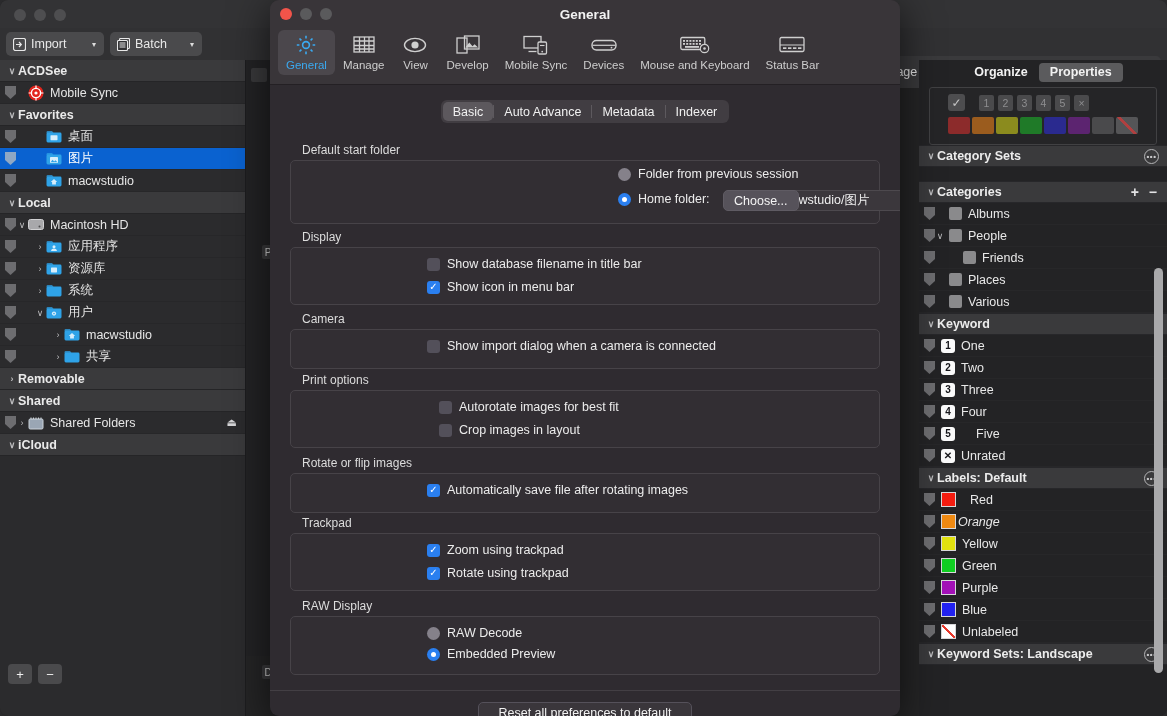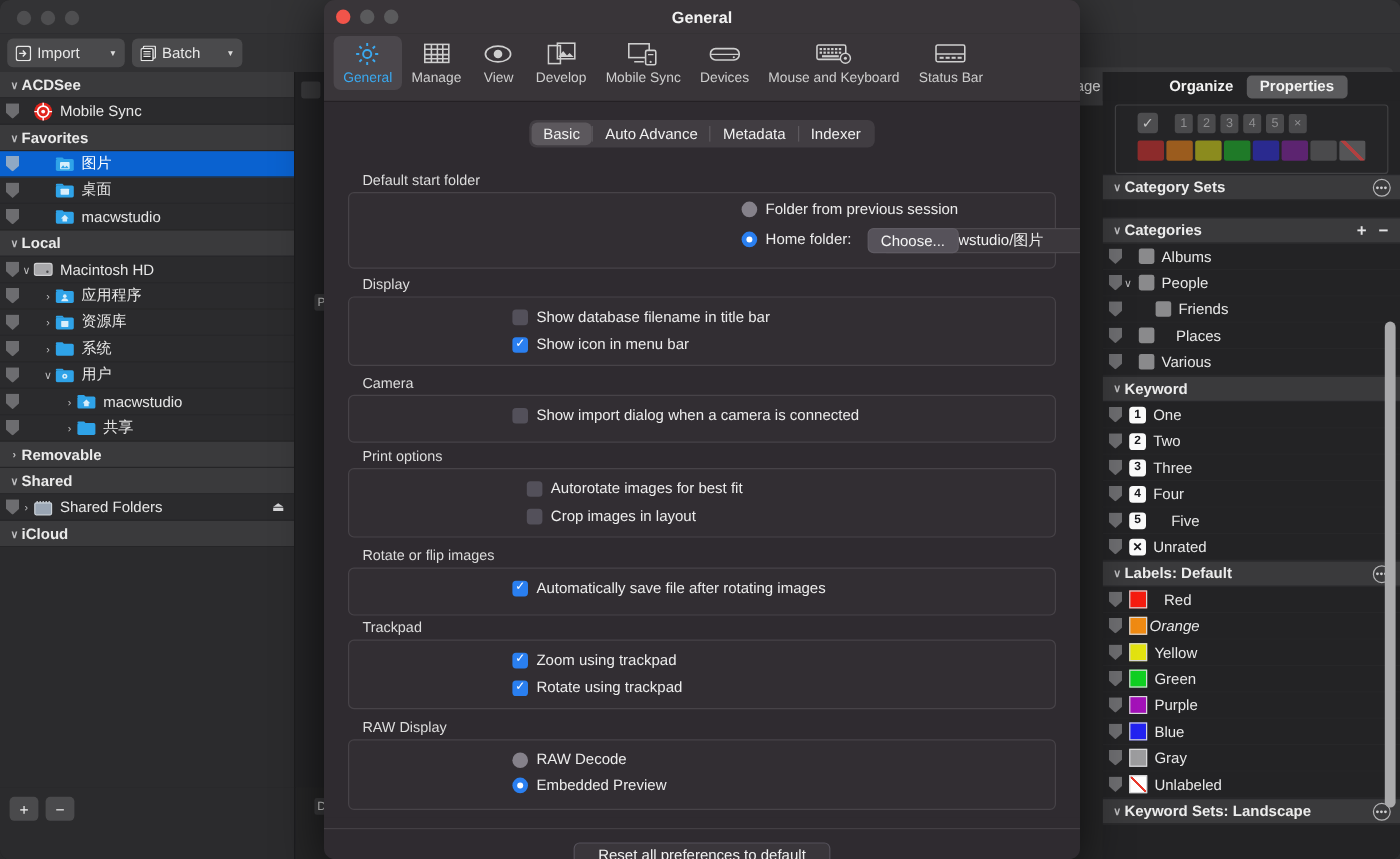--- a/index.html
+++ b/index.html
@@ -348,46 +348,46 @@
               <circle cx="8" cy="8" r="1.6" fill="#fff"></circle>
               <path d="M8 0.6v3M8 12.4v3M0.6 8h3M12.4 8h3" stroke="#fff" stroke-width="1.2"></path>
             </svg>
           </span>
           <span class="sb-label">Mobile Sync</span>
         </div>
         <div class="sb-group">
           <span class="chev">∨</span>
           <span>Favorites</span>
         </div>
+        <div class="sb-row">
+          <span class="shield"></span>
+          <span style="width: 18px; flex: 0 0 18px;"></span>
+          <span class="chev"></span>
+          <span style="display: inline-flex; align-items: center; width: 17px; flex: 0 0 17px;">
+            <svg width="16" height="13" viewBox="0 0 16 13">
+              <rect x="0.5" y="2.5" width="15" height="10" rx="1.4" fill="#2fa3e8"></rect>
+              <path d="M0.5 3.6V2.2a1 1 0 0 1 1-1h4.6l1.4 1.6H0.5z" fill="#2fa3e8"></path>
+              <rect x="4.5" y="5.2" width="7" height="5" rx="0.6" fill="#d8eefb"></rect>
+            </svg>
+          </span>
+          <span class="sb-label">桌面</span>
+        </div>
         <div class="sb-row sel">
           <span class="shield lit"></span>
           <span style="width: 18px; flex: 0 0 18px;"></span>
           <span class="chev"></span>
           <span style="display: inline-flex; align-items: center; width: 17px; flex: 0 0 17px;">
             <svg width="16" height="13" viewBox="0 0 16 13">
               <rect x="0.5" y="2.5" width="15" height="10" rx="1.4" fill="#2fa3e8"></rect>
               <path d="M0.5 3.6V2.2a1 1 0 0 1 1-1h4.6l1.4 1.6H0.5z" fill="#2fa3e8"></path>
               <rect x="4" y="5" width="8" height="6" rx="0.8" fill="#d8eefb"></rect>
               <path d="M4.6 10.2l2-2.4 1.5 1.7 1.4-1.3 1.9 2z" fill="#2fa3e8"></path>
             </svg>
           </span>
           <span class="sb-label">图片</span>
-        </div>
-        <div class="sb-row">
-          <span class="shield"></span>
-          <span style="width: 18px; flex: 0 0 18px;"></span>
-          <span class="chev"></span>
-          <span style="display: inline-flex; align-items: center; width: 17px; flex: 0 0 17px;">
-            <svg width="16" height="13" viewBox="0 0 16 13">
-              <rect x="0.5" y="2.5" width="15" height="10" rx="1.4" fill="#2fa3e8"></rect>
-              <path d="M0.5 3.6V2.2a1 1 0 0 1 1-1h4.6l1.4 1.6H0.5z" fill="#2fa3e8"></path>
-              <rect x="4.5" y="5.2" width="7" height="5" rx="0.6" fill="#d8eefb"></rect>
-            </svg>
-          </span>
-          <span class="sb-label">桌面</span>
         </div>
         <div class="sb-row">
           <span class="shield"></span>
           <span style="width: 18px; flex: 0 0 18px;"></span>
           <span class="chev"></span>
           <span style="display: inline-flex; align-items: center; width: 17px; flex: 0 0 17px;">
             <svg width="16" height="13" viewBox="0 0 16 13">
               <rect x="0.5" y="2.5" width="15" height="10" rx="1.4" fill="#2fa3e8"></rect>
               <path d="M0.5 3.6V2.2a1 1 0 0 1 1-1h4.6l1.4 1.6H0.5z" fill="#2fa3e8"></path>
               <path d="M8 5l3.2 3h-1.3v2.6H6.1V8H4.8z" fill="#d8eefb"></path>
@@ -601,21 +601,21 @@
             <span class="chev" style="width: 10px; flex: 0 0 10px;"></span>
             <span style="width: 18px; flex: 0 0 18px;"></span>
             <span class="cat-box" style="display: inline-flex; align-items: center;"></span>
             <span style="margin-left: 6px;">Friends</span>
           </div>
           <div class="rp-row">
             <span class="shield"></span>
             <span class="chev" style="width: 10px; flex: 0 0 10px;"></span>
             <span style="width: 4px; flex: 0 0 4px;"></span>
             <span class="cat-box" style="display: inline-flex; align-items: center;"></span>
-            <span style="margin-left: 18px;">Places</span>
+            <span style="margin-left: 6px;">Places</span>
           </div>
           <div class="rp-row">
             <span class="shield"></span>
             <span class="chev" style="width: 10px; flex: 0 0 10px;"></span>
             <span style="width: 4px; flex: 0 0 4px;"></span>
             <span class="cat-box" style="display: inline-flex; align-items: center;"></span>
             <span style="margin-left: 6px;">Various</span>
           </div>
           <div class="rp-group">
             <span class="chev">∨</span>
@@ -702,27 +702,20 @@
             <span style="width: 4px; flex: 0 0 4px;"></span>
             <span class="lbl-sw" style="display: inline-flex; align-items: center; background: rgb(163, 17, 184);"></span>
             <span style="margin-left: 6px;">Purple</span>
           </div>
           <div class="rp-row">
             <span class="shield"></span>
             <span class="chev" style="width: 2px; flex: 0 0 2px;"></span>
             <span style="width: 4px; flex: 0 0 4px;"></span>
             <span class="lbl-sw" style="display: inline-flex; align-items: center; background: rgb(34, 34, 240);"></span>
             <span style="margin-left: 6px;">Blue</span>
-          </div>
-          <div class="rp-row">
-            <span class="shield"></span>
-            <span class="chev" style="width: 2px; flex: 0 0 2px;"></span>
-            <span style="width: 4px; flex: 0 0 4px;"></span>
-            <span class="lbl-sw" style="display: inline-flex; align-items: center; background: rgb(156, 156, 158);"></span>
-            <span style="margin-left: 6px;">Gray</span>
           </div>
           <div class="rp-row">
             <span class="shield"></span>
             <span class="chev" style="width: 2px; flex: 0 0 2px;"></span>
             <span style="width: 4px; flex: 0 0 4px;"></span>
             <span class="lbl-sw" style="display: inline-flex; align-items: center; background: linear-gradient(45deg, transparent 44%, rgb(232, 57, 44) 44%, rgb(232, 57, 44) 56%, transparent 56%) rgb(255, 255, 255);"></span>
             <span style="margin-left: 6px;">Unlabeled</span>
           </div>
           <div class="rp-group">
             <span class="chev">∨</span>

